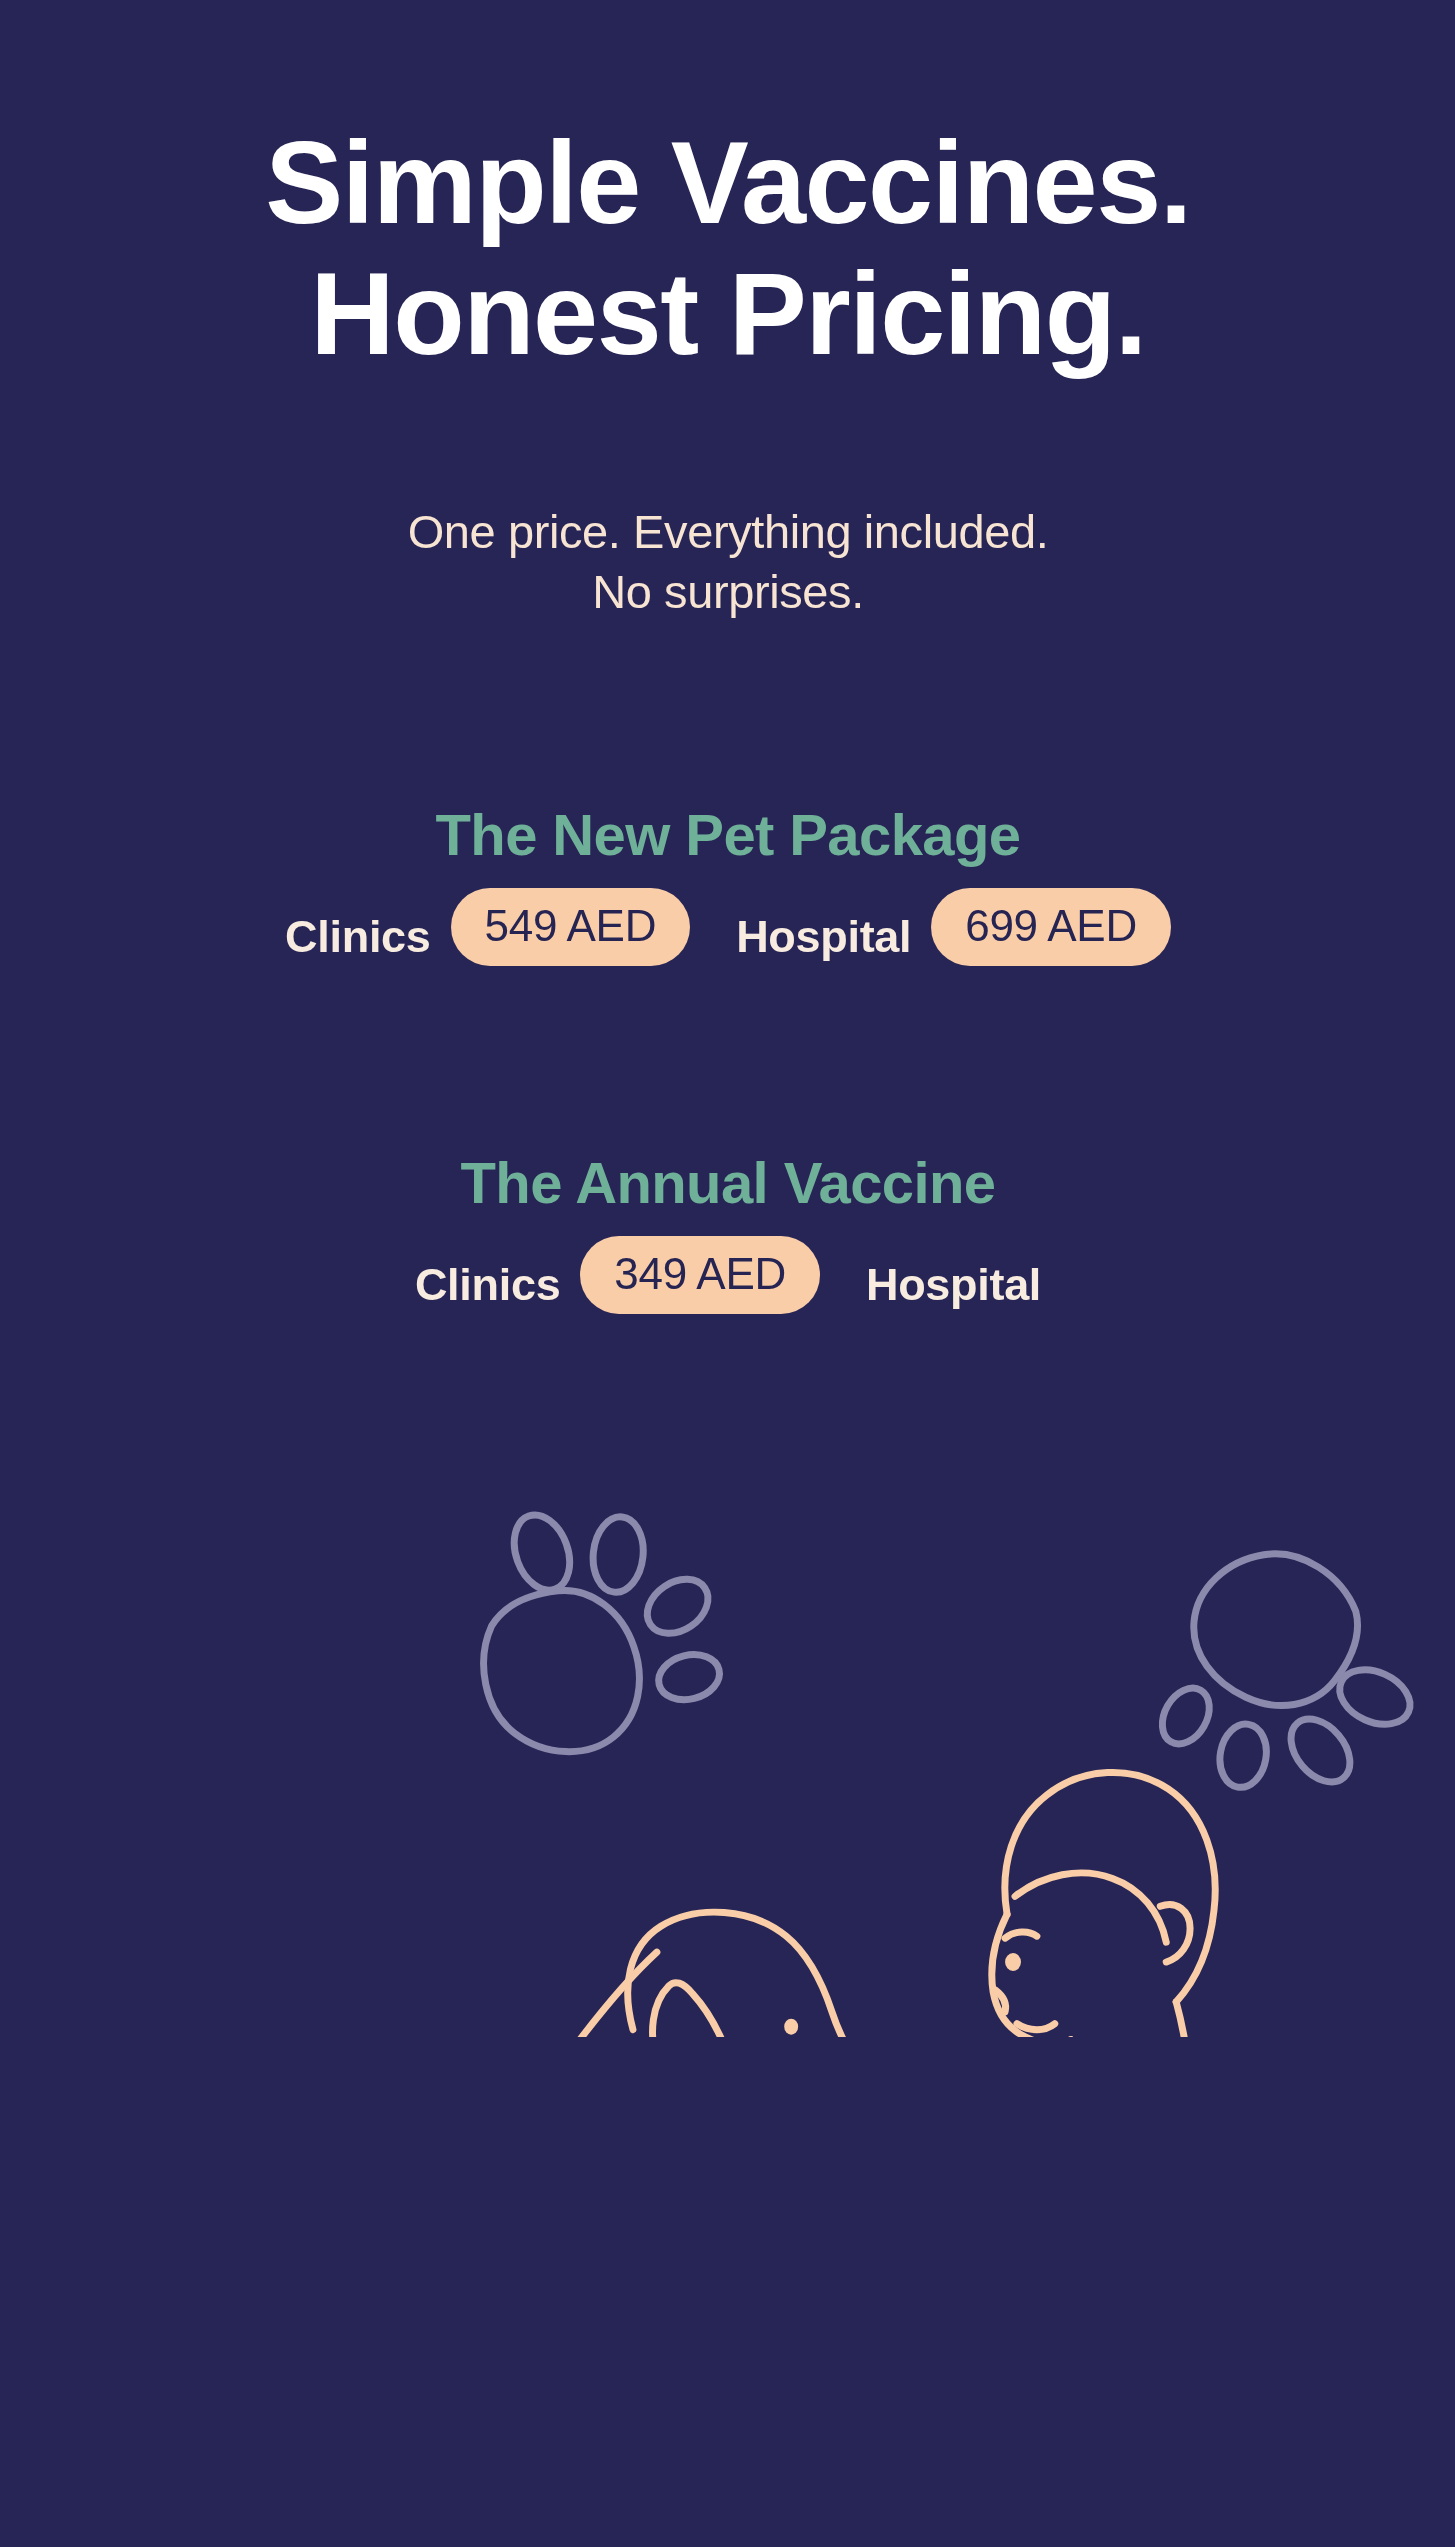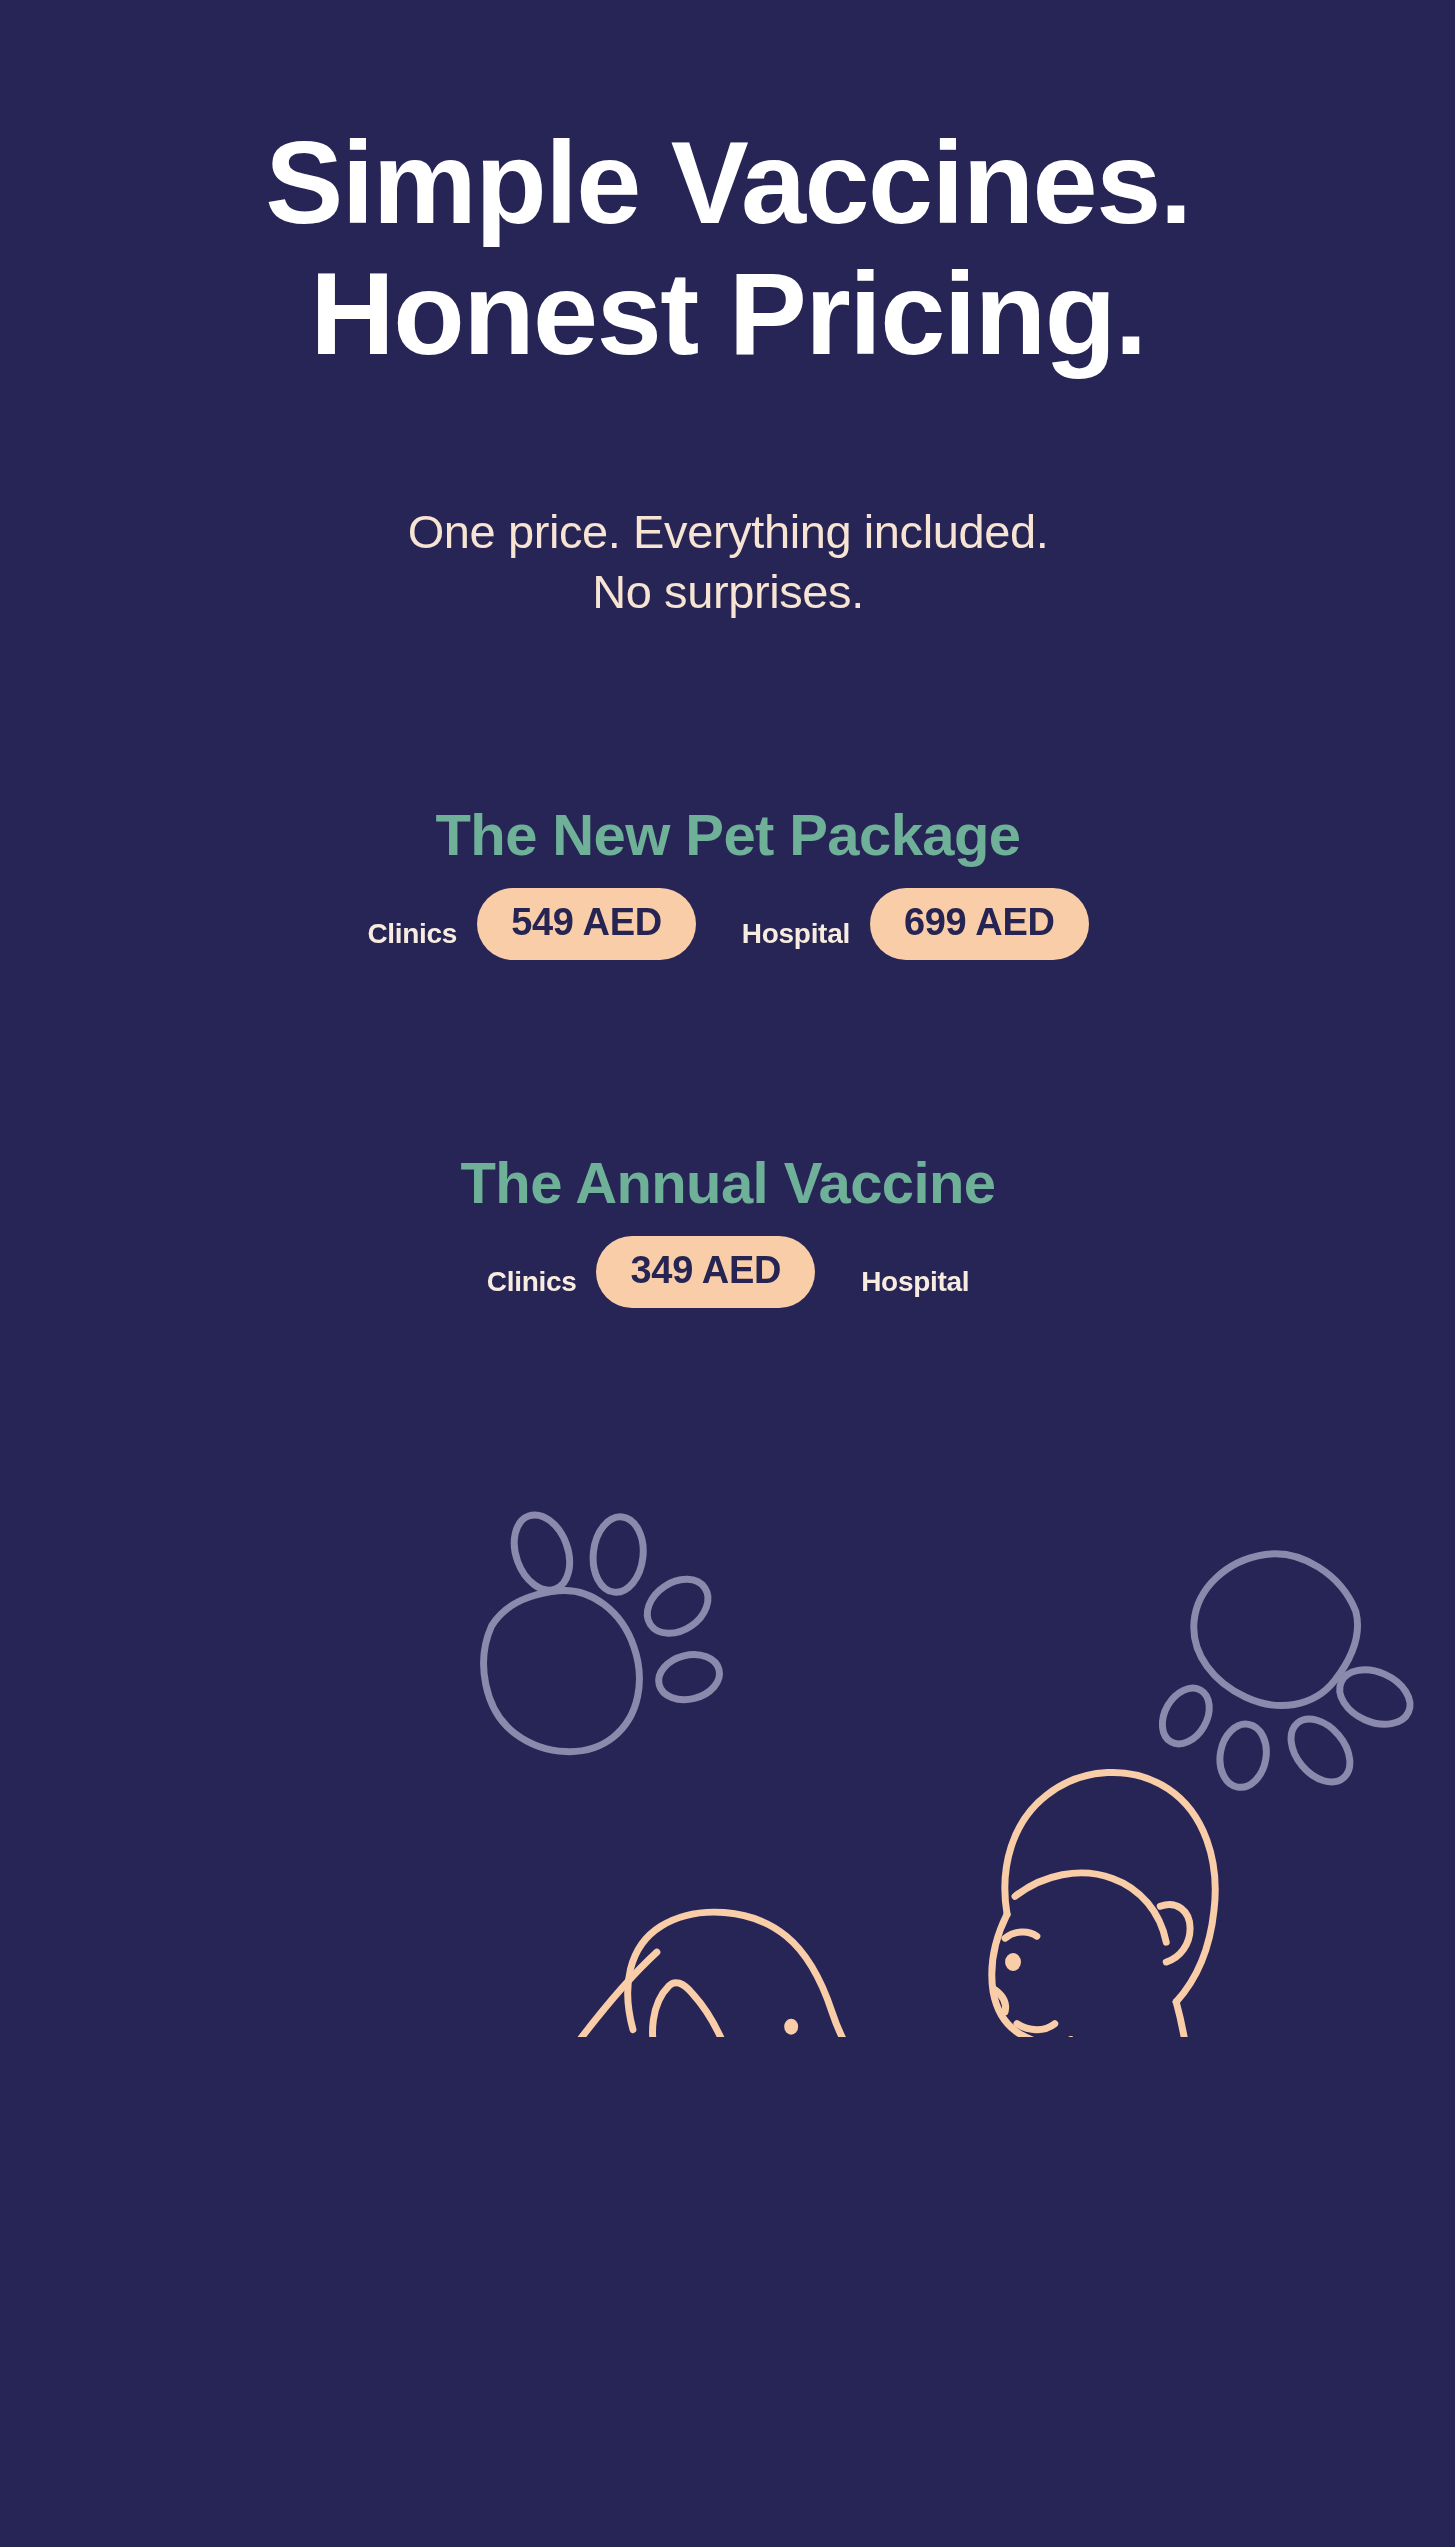--- a/index.html
+++ b/index.html
@@ -89,31 +89,31 @@
   .price-item {
     display: flex;
     flex-direction: row;
     align-items: center;
     gap: 20px;
   }
   .price-item + .price-item { margin-left: 46px; }
 
   .venue-label {
     color: #f7ecdf;
-    font-size: 28px;
+    font-size: 45px;
     font-weight: bold;
     letter-spacing: -0.3px;
     white-space: nowrap;
     margin-top: 20px;
   }
   .price-pill {
     background: #f9cda7;
     color: #262453;
-    font-size: 38px;
-    font-weight: bold;
+    font-size: 44px;
+    font-weight: normal;
     letter-spacing: -0.3px;
     border-radius: 60px;
     padding: 14px 34px 16px 34px;
     white-space: nowrap;
     line-height: 1.1;
   }
 
   
   #illustration {
     position: absolute;

